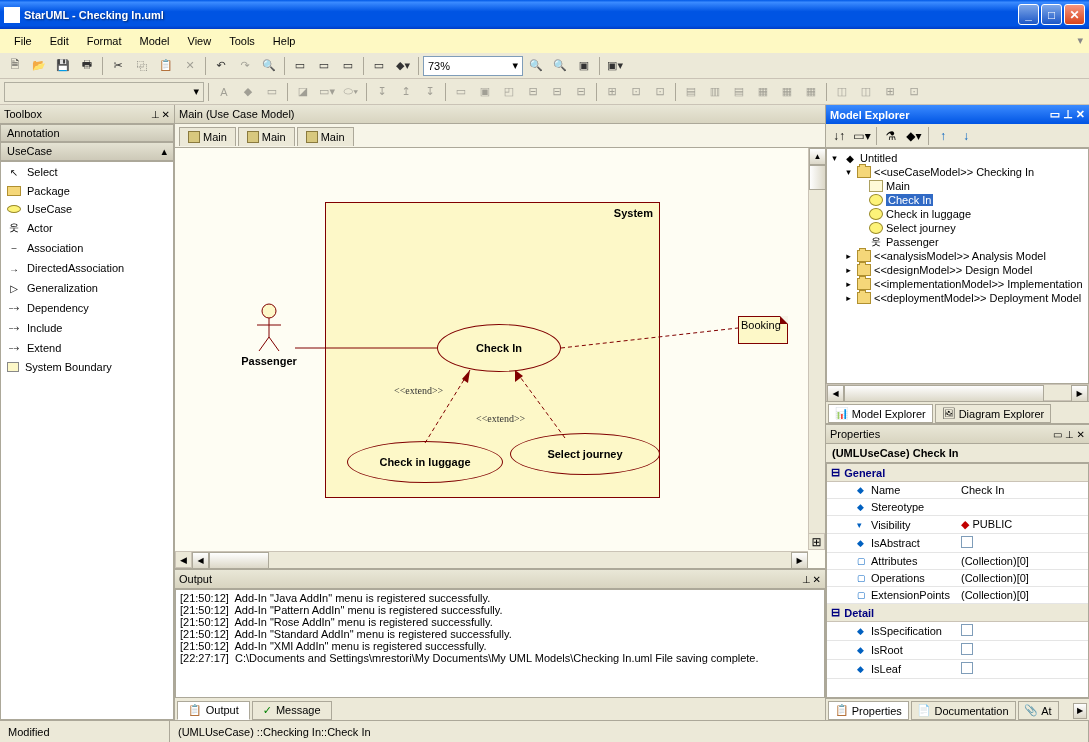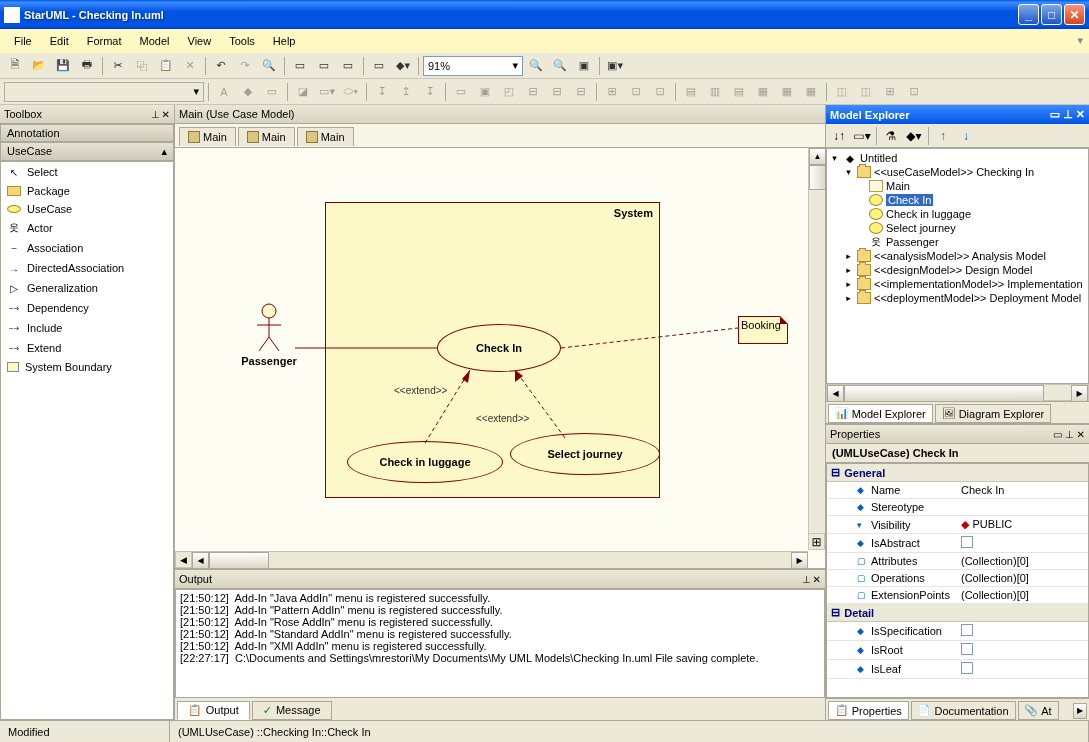--- a/index.html
+++ b/index.html
@@ -52,21 +52,21 @@
 .system-boundary .sb-label { position: absolute; right: 6px; top: 4px; font-weight: bold; font-size: 11px; }
 .actor-fig { position: absolute; left: 64px; top: 155px; width: 60px; text-align: center; }
 .actor-stick svg { display: block; margin: 0 auto; }
 .actor-label { font-weight: bold; margin-top: 2px; }
 .usecase { position: absolute; border: 1px solid #800000; background: #fdf8c8; border-radius: 50%; display: flex; align-items: center; justify-content: center; font-weight: bold; }
 .uc-checkin { left: 262px; top: 176px; width: 124px; height: 48px; }
 .uc-luggage { left: 172px; top: 293px; width: 156px; height: 42px; }
 .uc-journey { left: 335px; top: 285px; width: 150px; height: 42px; }
 .note-box { position: absolute; left: 563px; top: 168px; width: 50px; height: 28px; background: #fdf8c8; border: 1px solid #800000; padding: 2px; font-size: 10px; }
 .note-box::before { content: ''; position: absolute; right: -1px; top: -1px; width: 0; height: 0; border-left: 8px solid #800000; border-top: 8px solid #f7f5e8; }
-.extend-label { position: absolute; font-size: 10px; color: #333; }
+.extend-label { position: absolute; font-size: 10px; color: #333; font-family: Liberation Serif, serif; }
 svg.overlay { position: absolute; inset: 0; pointer-events: none; }
 .vscroll { position: absolute; right: 0; top: 0; bottom: 18px; width: 17px; background: #ece9d8; border-left: 1px solid #cac3b6; }
 .scroll-btn { width: 17px; height: 17px; background: linear-gradient(to bottom,#fefefe,#dcd8c8); border: 1px solid #aca899; display: flex; align-items: center; justify-content: center; font-size: 8px; cursor: pointer; }
 .scroll-thumb-v { position: absolute; left: 0; top: 17px; width: 17px; height: 25px; background: linear-gradient(to right,#fefefe,#dcd8c8); border: 1px solid #aca899; }
 .hscroll { position: absolute; left: 17px; right: 17px; bottom: 0; height: 17px; background: #ece9d8; border-top: 1px solid #cac3b6; display: flex; }
 .scroll-thumb-h { position: absolute; left: 17px; top: 0; height: 17px; width: 60px; background: linear-gradient(to bottom,#fefefe,#dcd8c8); border: 1px solid #aca899; }
 .corner-box { position: absolute; bottom: 0; width: 17px; height: 17px; background: #ece9d8; border: 1px solid #cac3b6; display: flex; align-items: center; justify-content: center; font-size: 9px; }
 
 
 .output-panel { height: 130px; border-top: 2px solid #aca899; display: flex; flex-direction: column; }
@@ -154,21 +154,21 @@
   <div class="tb-btn">🔍</div>
   <div class="tb-sep"></div>
   <div class="tb-btn">▭</div>
   <div class="tb-btn">▭</div>
   <div class="tb-btn">▭</div>
   <div class="tb-sep"></div>
   <div class="tb-btn">▭</div>
   <div class="tb-btn">◆▾</div>
   <div class="tb-sep"></div>
   <div class="zoom-box">
-      <span>91%</span>
+      <span>73%</span>
       <span style="margin-left:auto">▾</span>
     </div>
   <div class="tb-btn">🔍</div>
   <div class="tb-btn">🔍</div>
   <div class="tb-btn">▣</div>
   <div class="tb-sep"></div>
   <div class="tb-btn">▣▾</div>
 </div>
 
 <div class="toolbar-row">

